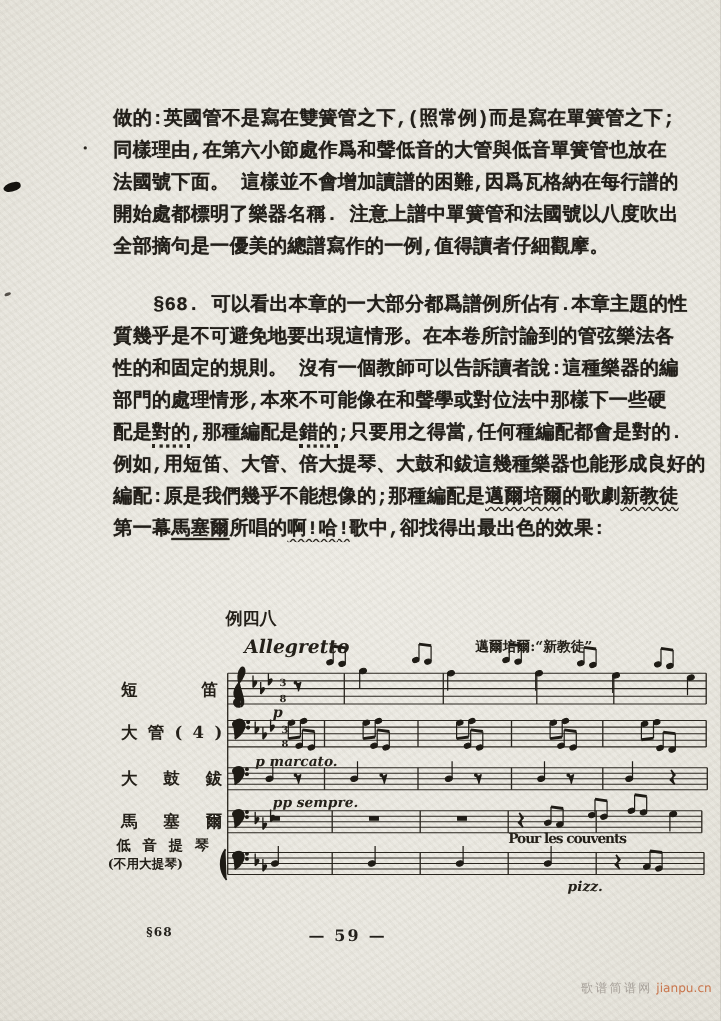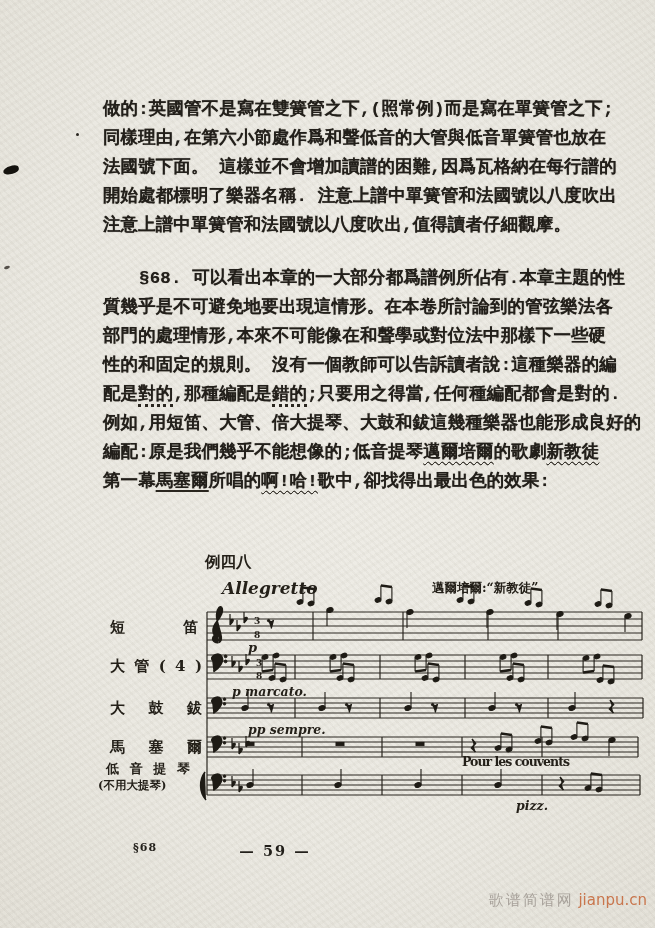--- a/index.html
+++ b/index.html
@@ -29,53 +29,53 @@
   .score{position:absolute;left:0;top:540px;}
   .score text{fill:#242019;}
   .score .cjk{font-family:"DejaVu Serif","Liberation Serif",serif;font-weight:600;}
   .score .ital{font-family:"DejaVu Serif","Liberation Serif",serif;font-style:italic;font-weight:600;}
   .score .lyr{font-family:"DejaVu Serif","Liberation Serif",serif;font-weight:600;}
   .staffline{stroke:#2b2720;stroke-width:1;}
   .barline{stroke:#2b2720;stroke-width:1.2;}
   .mus{stroke:#1e1b15;fill:#1e1b15;}
   
   .footer-sec{position:absolute;left:133px;top:841px;font-size:11px;font-weight:700;letter-spacing:1px;}
-  .footer-page{position:absolute;left:0;top:842px;width:550px;text-align:center;font-size:14.5px;font-weight:600;letter-spacing:2px;}
-  .watermark{position:absolute;right:8px;top:891px;font-size:15px;font-family:"DejaVu Sans","Liberation Sans",sans-serif;text-align:center;}
+  .footer-page{position:absolute;left:0;top:842px;width:550px;text-align:center;font-size:14.5px;font-weight:600;letter-spacing:2px;padding-left:41px;}
+  .watermark{position:absolute;right:8px;top:891px;font-size:11px;font-family:"DejaVu Sans","Liberation Sans",sans-serif;text-align:center;}
   .wm-name{color:#a8a29b;letter-spacing:2px;}
   .wm-url{color:#c9764d;}
   .blot{position:absolute;left:3px;top:166px;width:16px;height:8px;background:#15130f;border-radius:60% 40% 50% 50%;transform:rotate(-14deg);}
   .speck1{position:absolute;left:76px;top:133px;width:3px;height:3px;background:#2a261f;border-radius:50%;}
   .speck2{position:absolute;left:4px;top:266px;width:6px;height:3px;background:#55504a;border-radius:50%;transform:rotate(-20deg);}
 </style>
 </head>
 <body>
 
 <div class="page">
 
   <div class="blot"></div>
   <div class="speck1"></div>
   <div class="speck2"></div>
 
   <div class="textblock">
     <div class="ln">做的:英國管不是寫在雙簧管之下,(照常例)而是寫在單簧管之下;</div>
     <div class="ln">同樣理由,在第六小節處作爲和聲低音的大管與低音單簧管也放在</div>
     <div class="ln">法國號下面。 這樣並不會增加讀譜的困難,因爲瓦格納在每行譜的</div>
     <div class="ln">開始處都標明了樂器名稱. 注意上譜中單簧管和法國號以八度吹出</div>
-    <div class="ln">注意上譜中單簧管和法國號以八度吹出,值得讀者仔細觀摩。</div>
+    <div class="ln">全部摘句是一優美的總譜寫作的一例,值得讀者仔細觀摩。</div>
     <div class="ln indent">§68. 可以看出本章的一大部分都爲譜例所佔有.本章主題的性</div>
     <div class="ln">質幾乎是不可避免地要出現這情形。在本卷所討論到的管弦樂法各</div>
+    <div class="ln">性的和固定的規則。 沒有一個教師可以告訴讀者說:這種樂器的編</div>
     <div class="ln">部門的處理情形,本來不可能像在和聲學或對位法中那樣下一些硬</div>
-    <div class="ln">性的和固定的規則。 沒有一個教師可以告訴讀者說:這種樂器的編</div>
     <div class="ln">
       <span>配是</span><span class="em-dots">對的</span><span>,那種編配是</span><span class="em-dots">錯的</span><span>;只要用之得當,任何種編配都會是對的.</span>
     </div>
     <div class="ln">例如,用短笛、大管、倍大提琴、大鼓和鈸這幾種樂器也能形成良好的</div>
     <div class="ln">
-      <span>編配:原是我們幾乎不能想像的;低音提琴</span><span class="em-wavy">邁爾培爾</span><span>的歌劇</span><span class="em-wavy">新教徒</span>
+      <span>編配:原是我們幾乎不能想像的;那種編配是</span><span class="em-wavy">邁爾培爾</span><span>的歌劇</span><span class="em-wavy">新教徒</span>
     </div>
     <div class="ln">
       <span>第一幕</span><span class="em-line">馬塞爾</span><span>所唱的</span><span class="em-wavy">啊!哈!</span><span>歌中,卻找得出最出色的效果:</span>
     </div>
   </div>
 
   <svg class="score" width="655" height="290" viewBox="0 0 655 290">
     <defs>
       <path id="flat" class="mus" fill="none" stroke-width="1.2" d="M0,0 V11 M0,6.5 C3,3.8 5.6,5.6 0,11"></path>
       <g id="qup">

